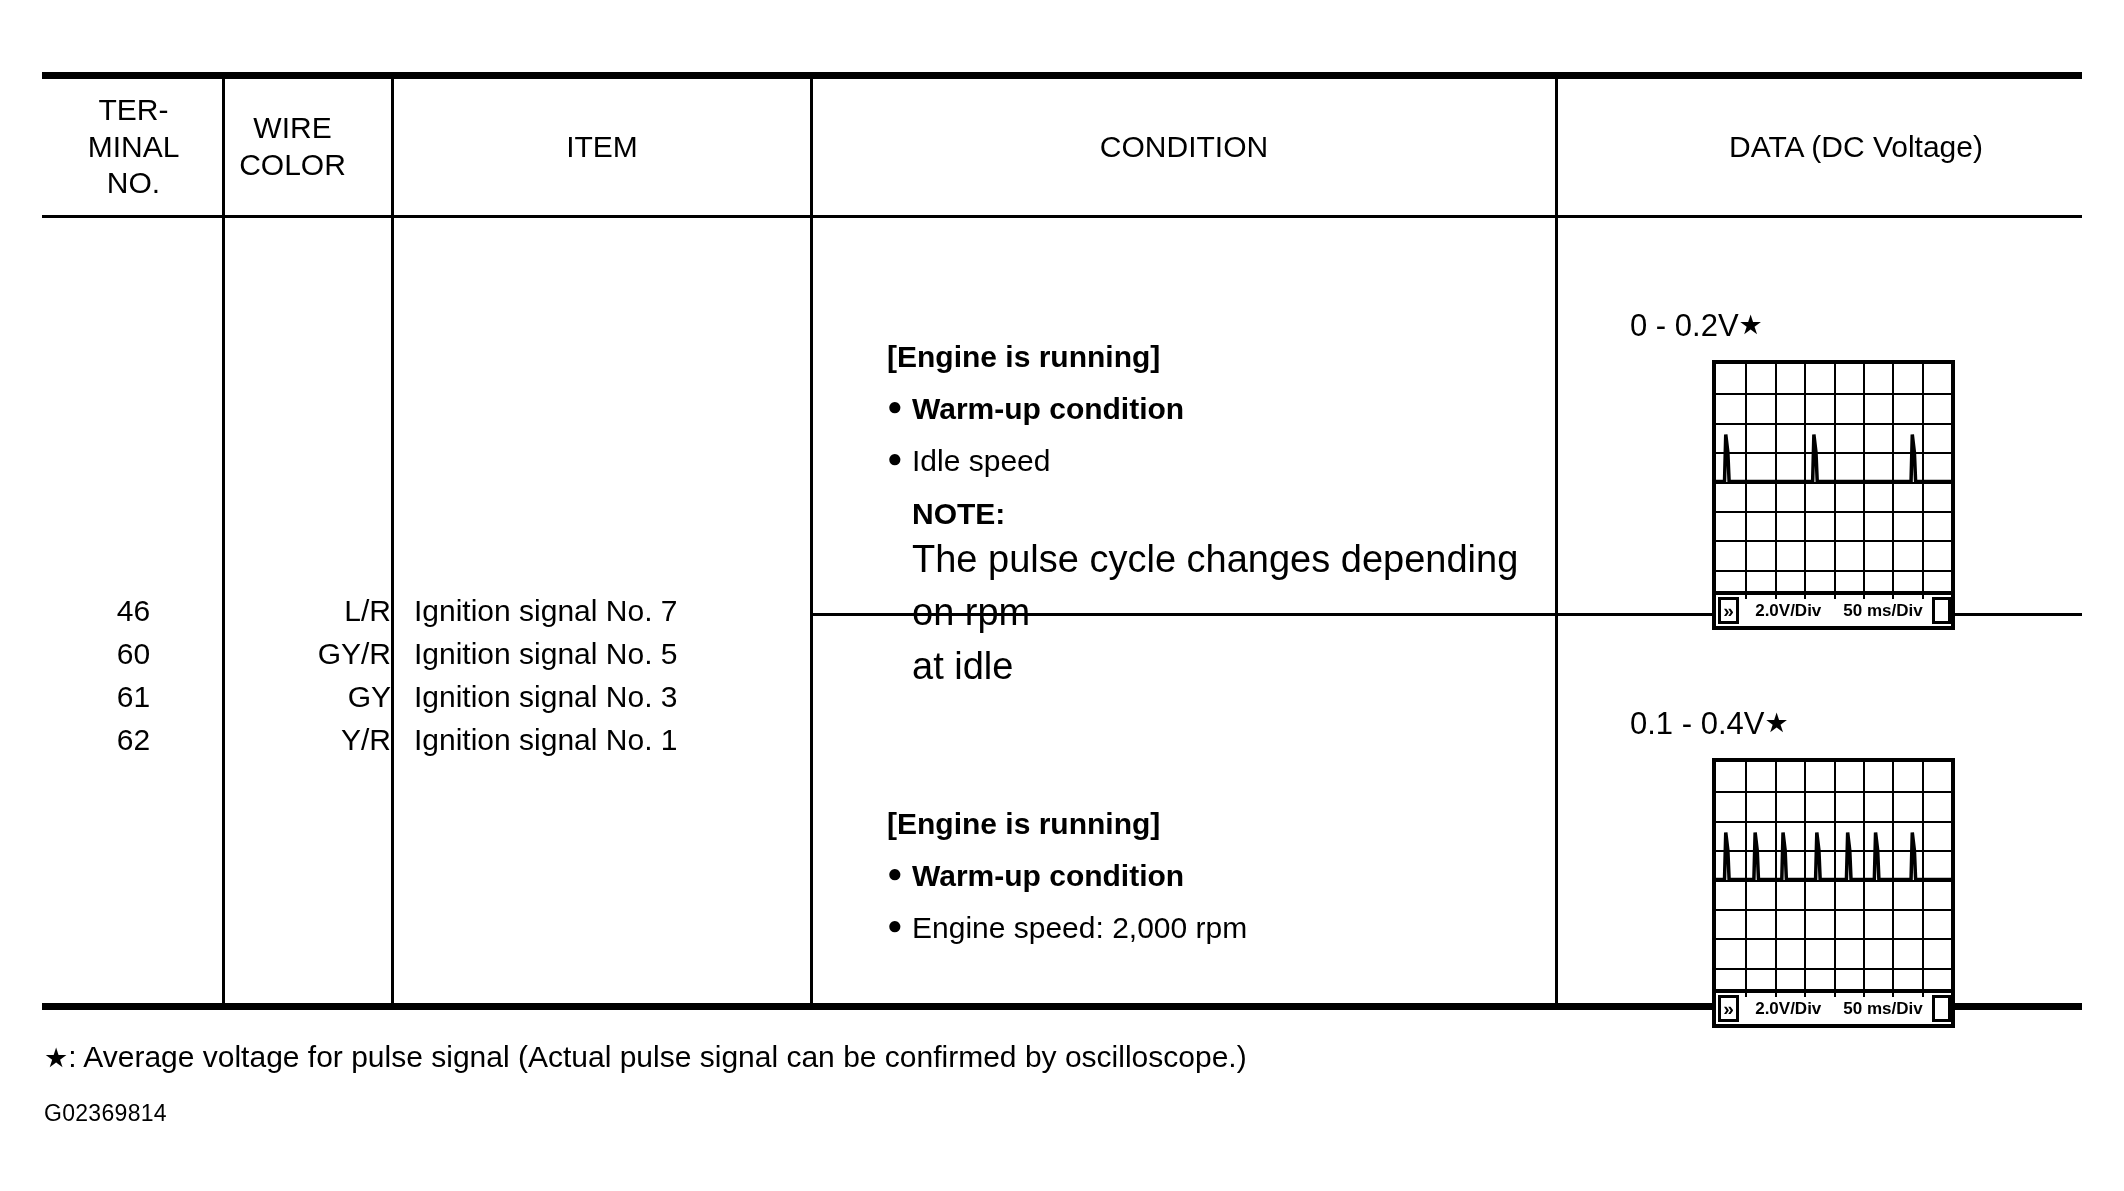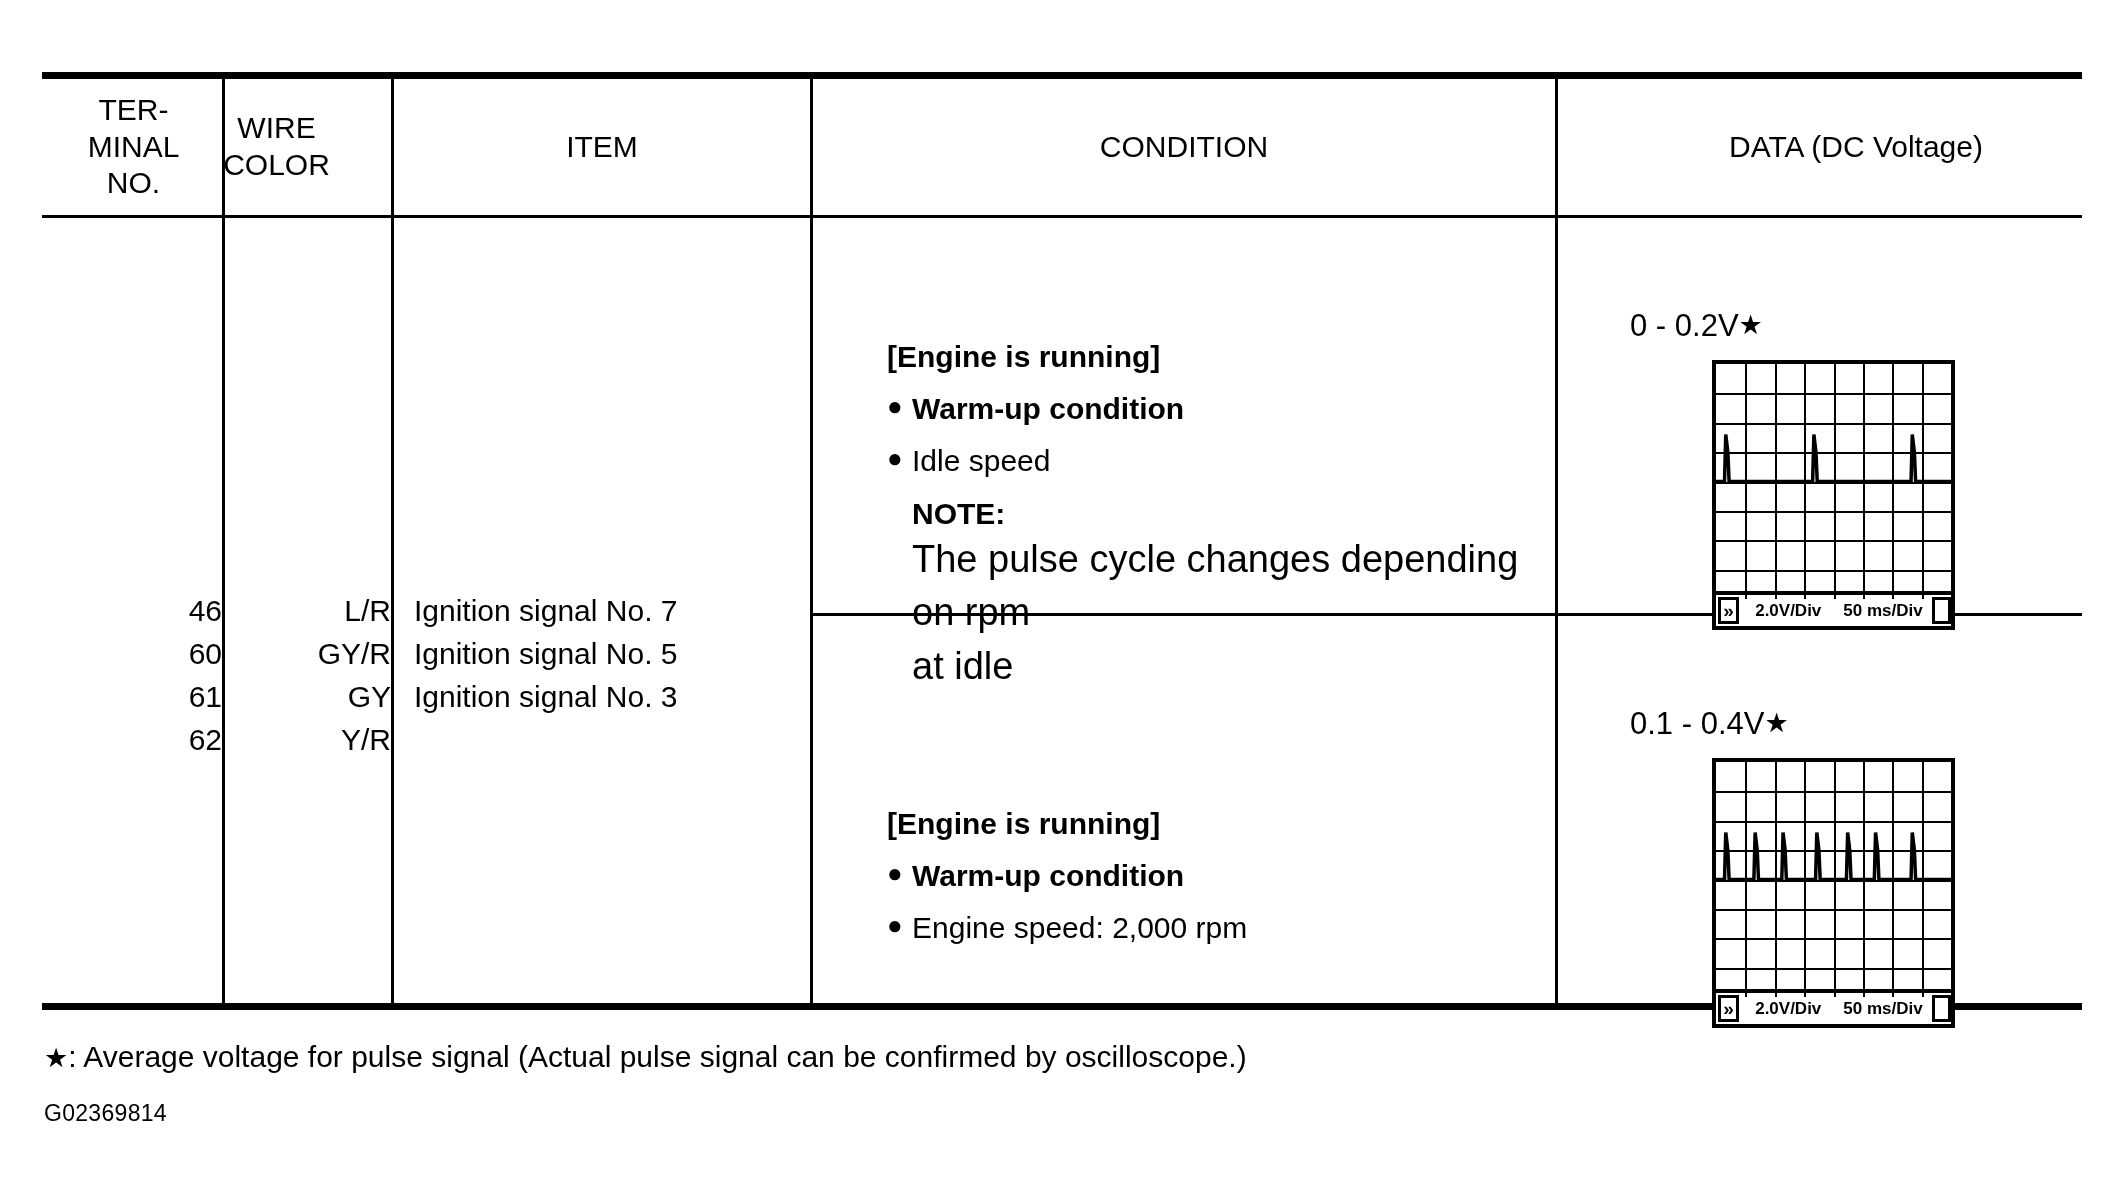--- a/index.html
+++ b/index.html
@@ -23,30 +23,30 @@
   .vline{position:absolute;top:7px;width:3px;height:924px;background:#000;}
   .v1{left:180px;} .v2{left:349px;} .v3{left:768px;} .v4{left:1513px;}
 
   
   .hcell{
     position:absolute;top:7px;height:136px;
     display:flex;align-items:center;justify-content:center;
     text-align:center;font-size:30px;line-height:1.23;
   }
   .h-term{left:3px;width:177px;}
-  .h-wire{left:167px;width:135px;}
+  .h-wire{left:183px;width:135px;}
   .h-item{left:352px;width:416px;}
   .h-cond{left:771px;width:742px;}
   .h-data{left:1516px;width:524px;margin-left:36px;}
 
   
   .col-term,.col-wire,.col-item{
     position:absolute;font-size:30px;line-height:43px;
   }
-  .col-term{left:3px;top:517px;width:177px;text-align:right;}
+  .col-term{left:3px;top:517px;width:177px;text-align:center;}
   .col-wire{left:203px;top:517px;width:146px;text-align:right;}
   .col-item{left:372px;top:517px;width:396px;text-align:left;}
   .col-term div,.col-wire div,.col-item div{white-space:nowrap;}
 
   
   .cond{position:absolute;left:845px;width:660px;font-size:29px;}
   .cond-1{top:268px;}
   .cond-2{top:735px;}
   .cond .title{font-weight:bold;font-size:30px;margin-bottom:17px;white-space:nowrap;}
   .cond .bullet-row{display:flex;align-items:flex-start;margin-bottom:16px;}
@@ -130,20 +130,21 @@
       <div>L/R</div>
       <div>GY/R</div>
       <div>GY</div>
       <div>Y/R</div>
     </div>
 
     <div class="col-item">
       <div>Ignition signal No. 7</div>
       <div>Ignition signal No. 5</div>
       <div>Ignition signal No. 3</div>
+      <div>Ignition signal No. 1</div>
     </div>
 
     <div class="cond cond-1">
       <div class="title">[Engine is running]</div>
       <div class="bullet-row">
         <span class="bullet">●</span>
         <span class="btxt b">Warm-up condition</span>
       </div>
       <div class="bullet-row">
         <span class="bullet">●</span>

